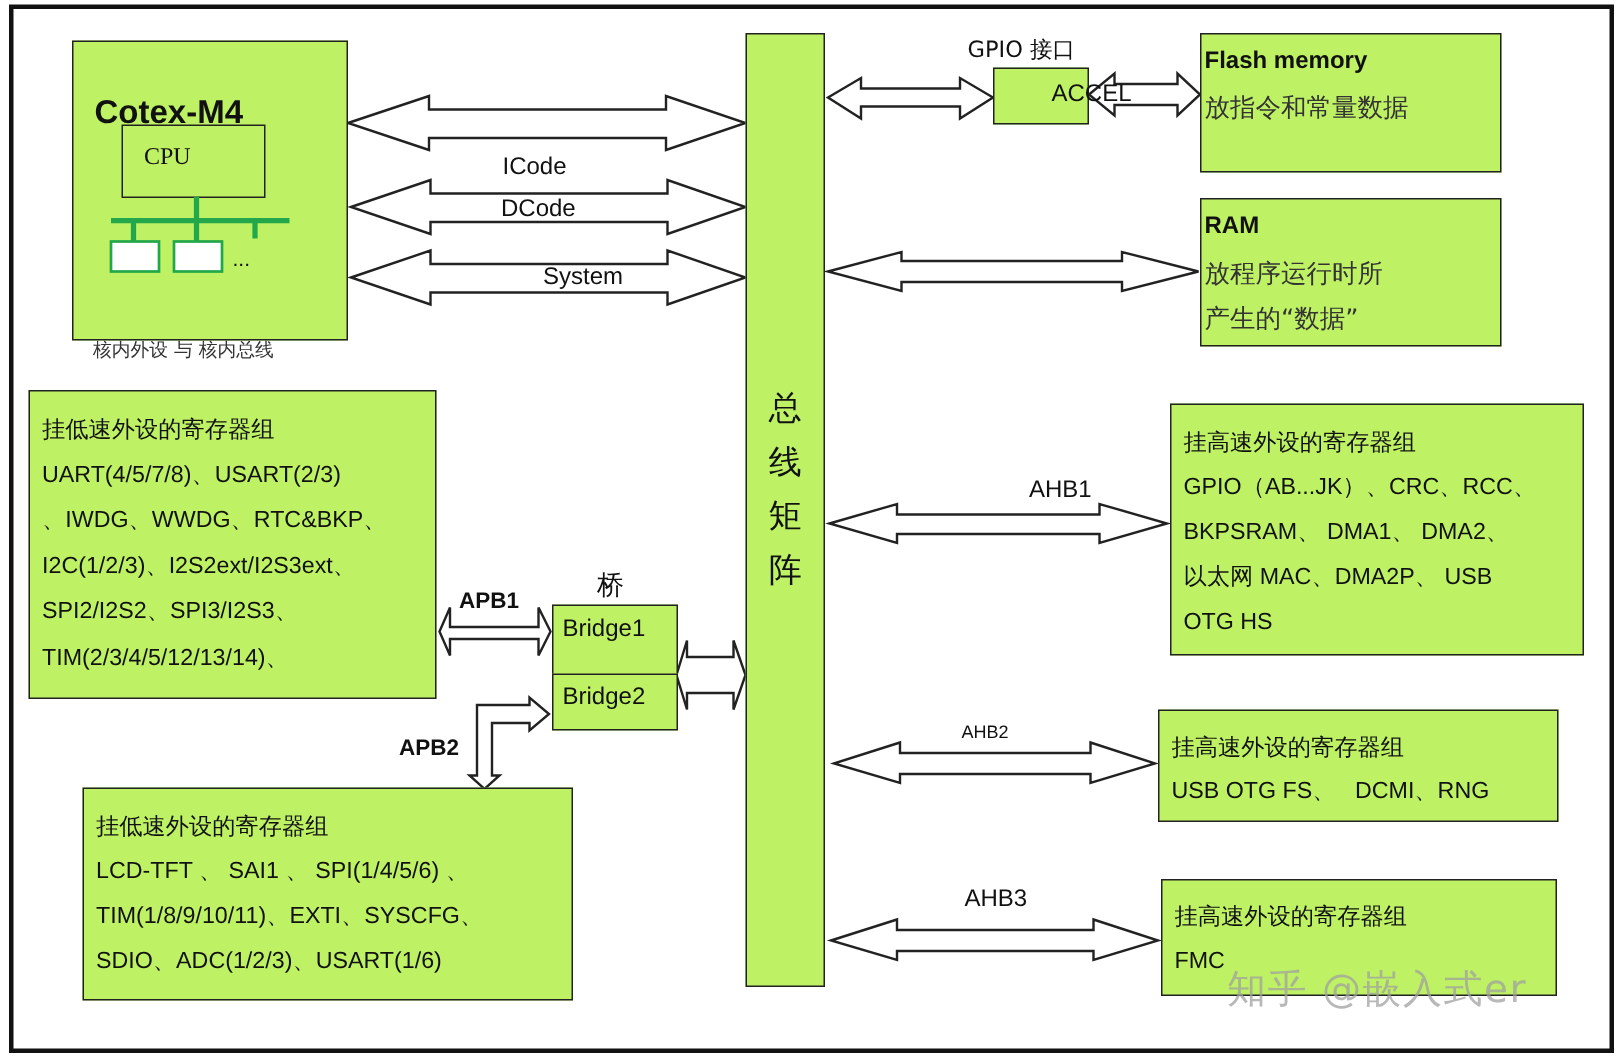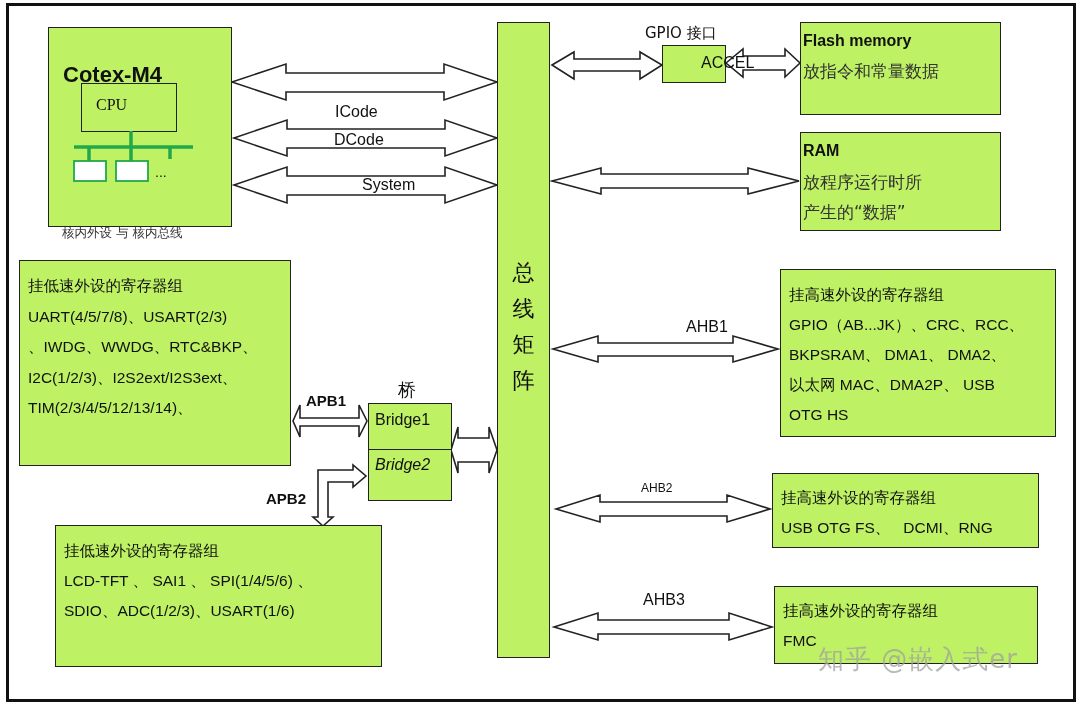--- a/index.html
+++ b/index.html
@@ -97,39 +97,41 @@
   <div class="txt cn" style="left:2px;top:38px;font-size:17px;color:#333;">放程序运行时所</div>
   <div class="txt cn" style="left:2px;top:68px;font-size:17px;color:#333;">产生的“数据”</div>
 </div>
 
 <div class="box" style="left:19px;top:260px;width:272px;height:206px;">
   <div class="lines" style="position:absolute;left:8px;top:10px;font-size:15.5px;line-height:30.5px;">
     <div class="cn">挂低速外设的寄存器组</div>
     <div>UART(4/5/7/8)、USART(2/3)</div>
     <div>、IWDG、WWDG、RTC&amp;BKP、</div>
     <div>I2C(1/2/3)、I2S2ext/I2S3ext、</div>
+    <div>SPI2/I2S2、SPI3/I2S3、</div>
     <div>TIM(2/3/4/5/12/13/14)、</div>
   </div>
 </div>
 
 <div class="txt bold" style="left:306px;top:392px;font-size:15px;">APB1</div>
 <div class="txt bold" style="left:266px;top:490px;font-size:15px;">APB2</div>
 
 <div class="txt cn" style="left:398px;top:378px;font-size:18px;">桥</div>
 <div class="box" style="left:368px;top:403px;width:84px;height:48px;">
   <div class="txt" style="left:6px;top:7px;font-size:16px;">Bridge1</div>
 </div>
-<div class="box" style="left:368px;top:449px;width:84px;height:52px;font-style:italic;">
+<div class="box" style="left:368px;top:449px;width:84px;height:38px;">
   <div class="txt" style="left:6px;top:6px;font-size:16px;">Bridge2</div>
 </div>
 
 <div class="box" style="left:55px;top:525px;width:327px;height:142px;">
   <div class="lines" style="position:absolute;left:8px;top:10px;font-size:15.5px;line-height:30px;">
     <div class="cn">挂低速外设的寄存器组</div>
     <div>LCD-TFT 、 SAI1 、 SPI(1/4/5/6) 、</div>
+    <div>TIM(1/8/9/10/11)、EXTI、SYSCFG、</div>
     <div>SDIO、ADC(1/2/3)、USART(1/6)</div>
   </div>
 </div>
 
 <div class="txt" style="left:646px;top:318px;font-size:16px;margin-left:40px;">AHB1</div>
 <div class="txt" style="left:641px;top:481px;font-size:12px;">AHB2</div>
 <div class="txt" style="left:643px;top:591px;font-size:16px;">AHB3</div>
 
 <div class="box" style="left:780px;top:269px;width:276px;height:168px;">
   <div class="lines" style="position:absolute;left:8px;top:10px;font-size:15.5px;line-height:30px;">

